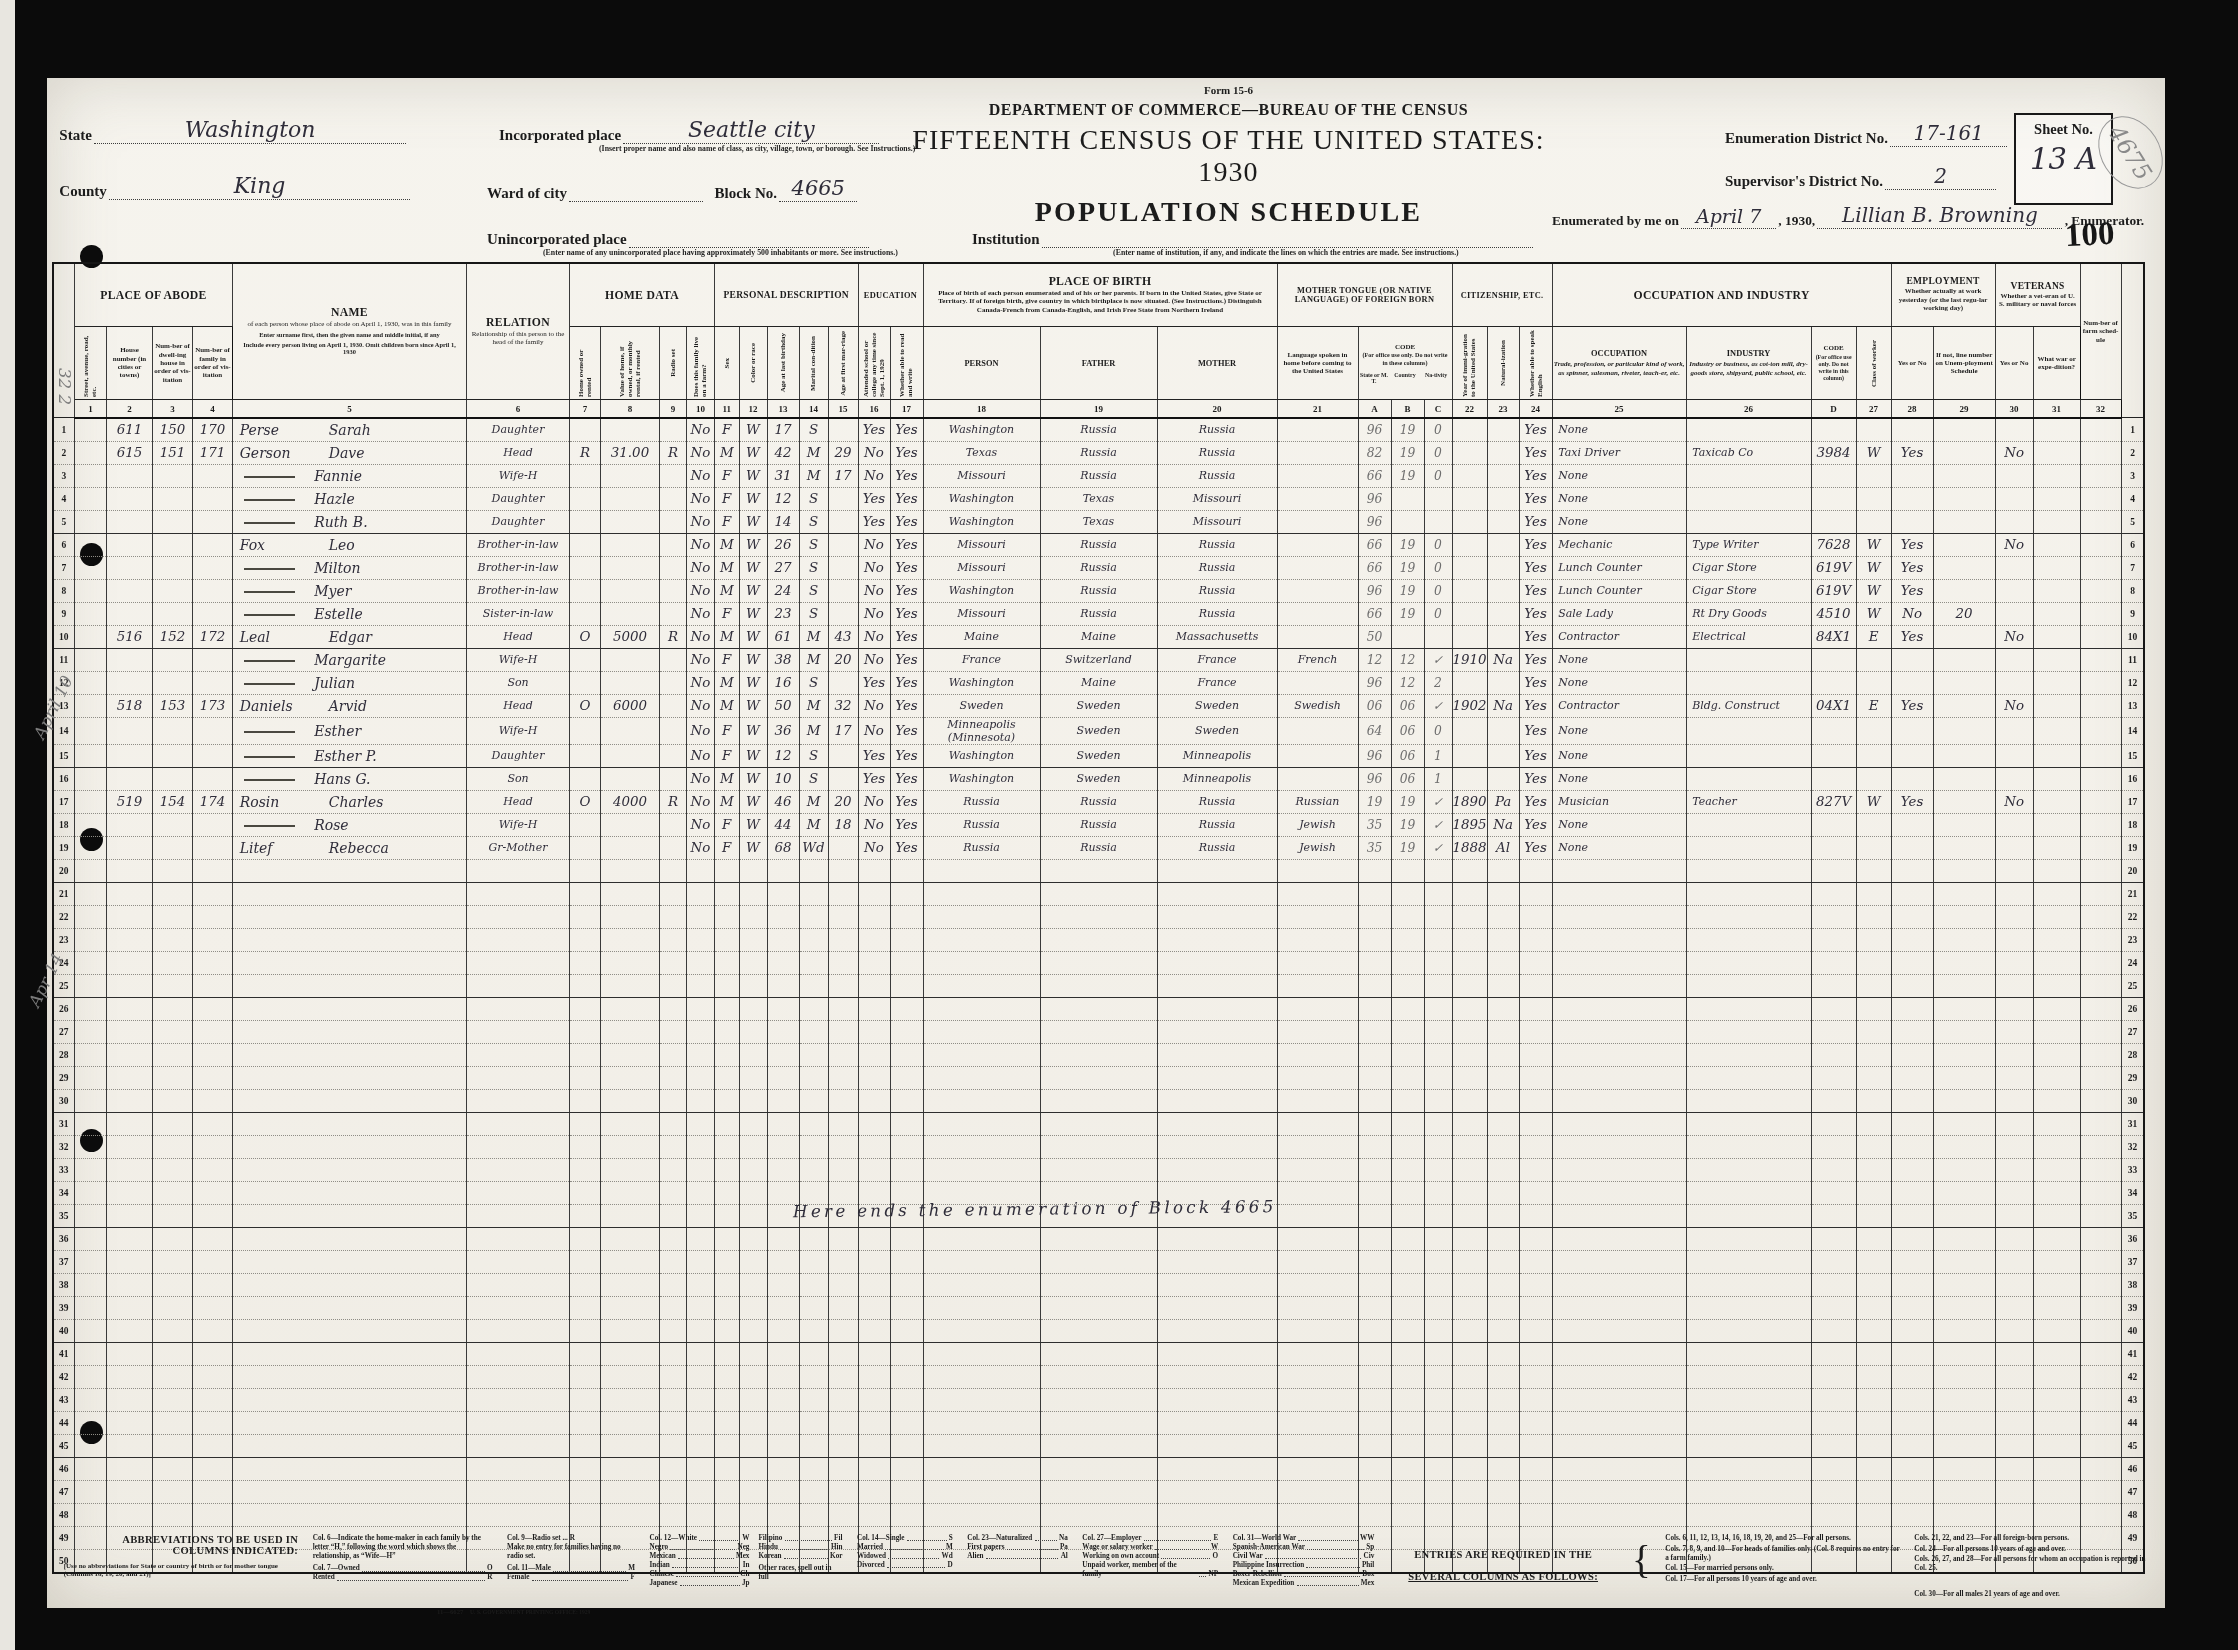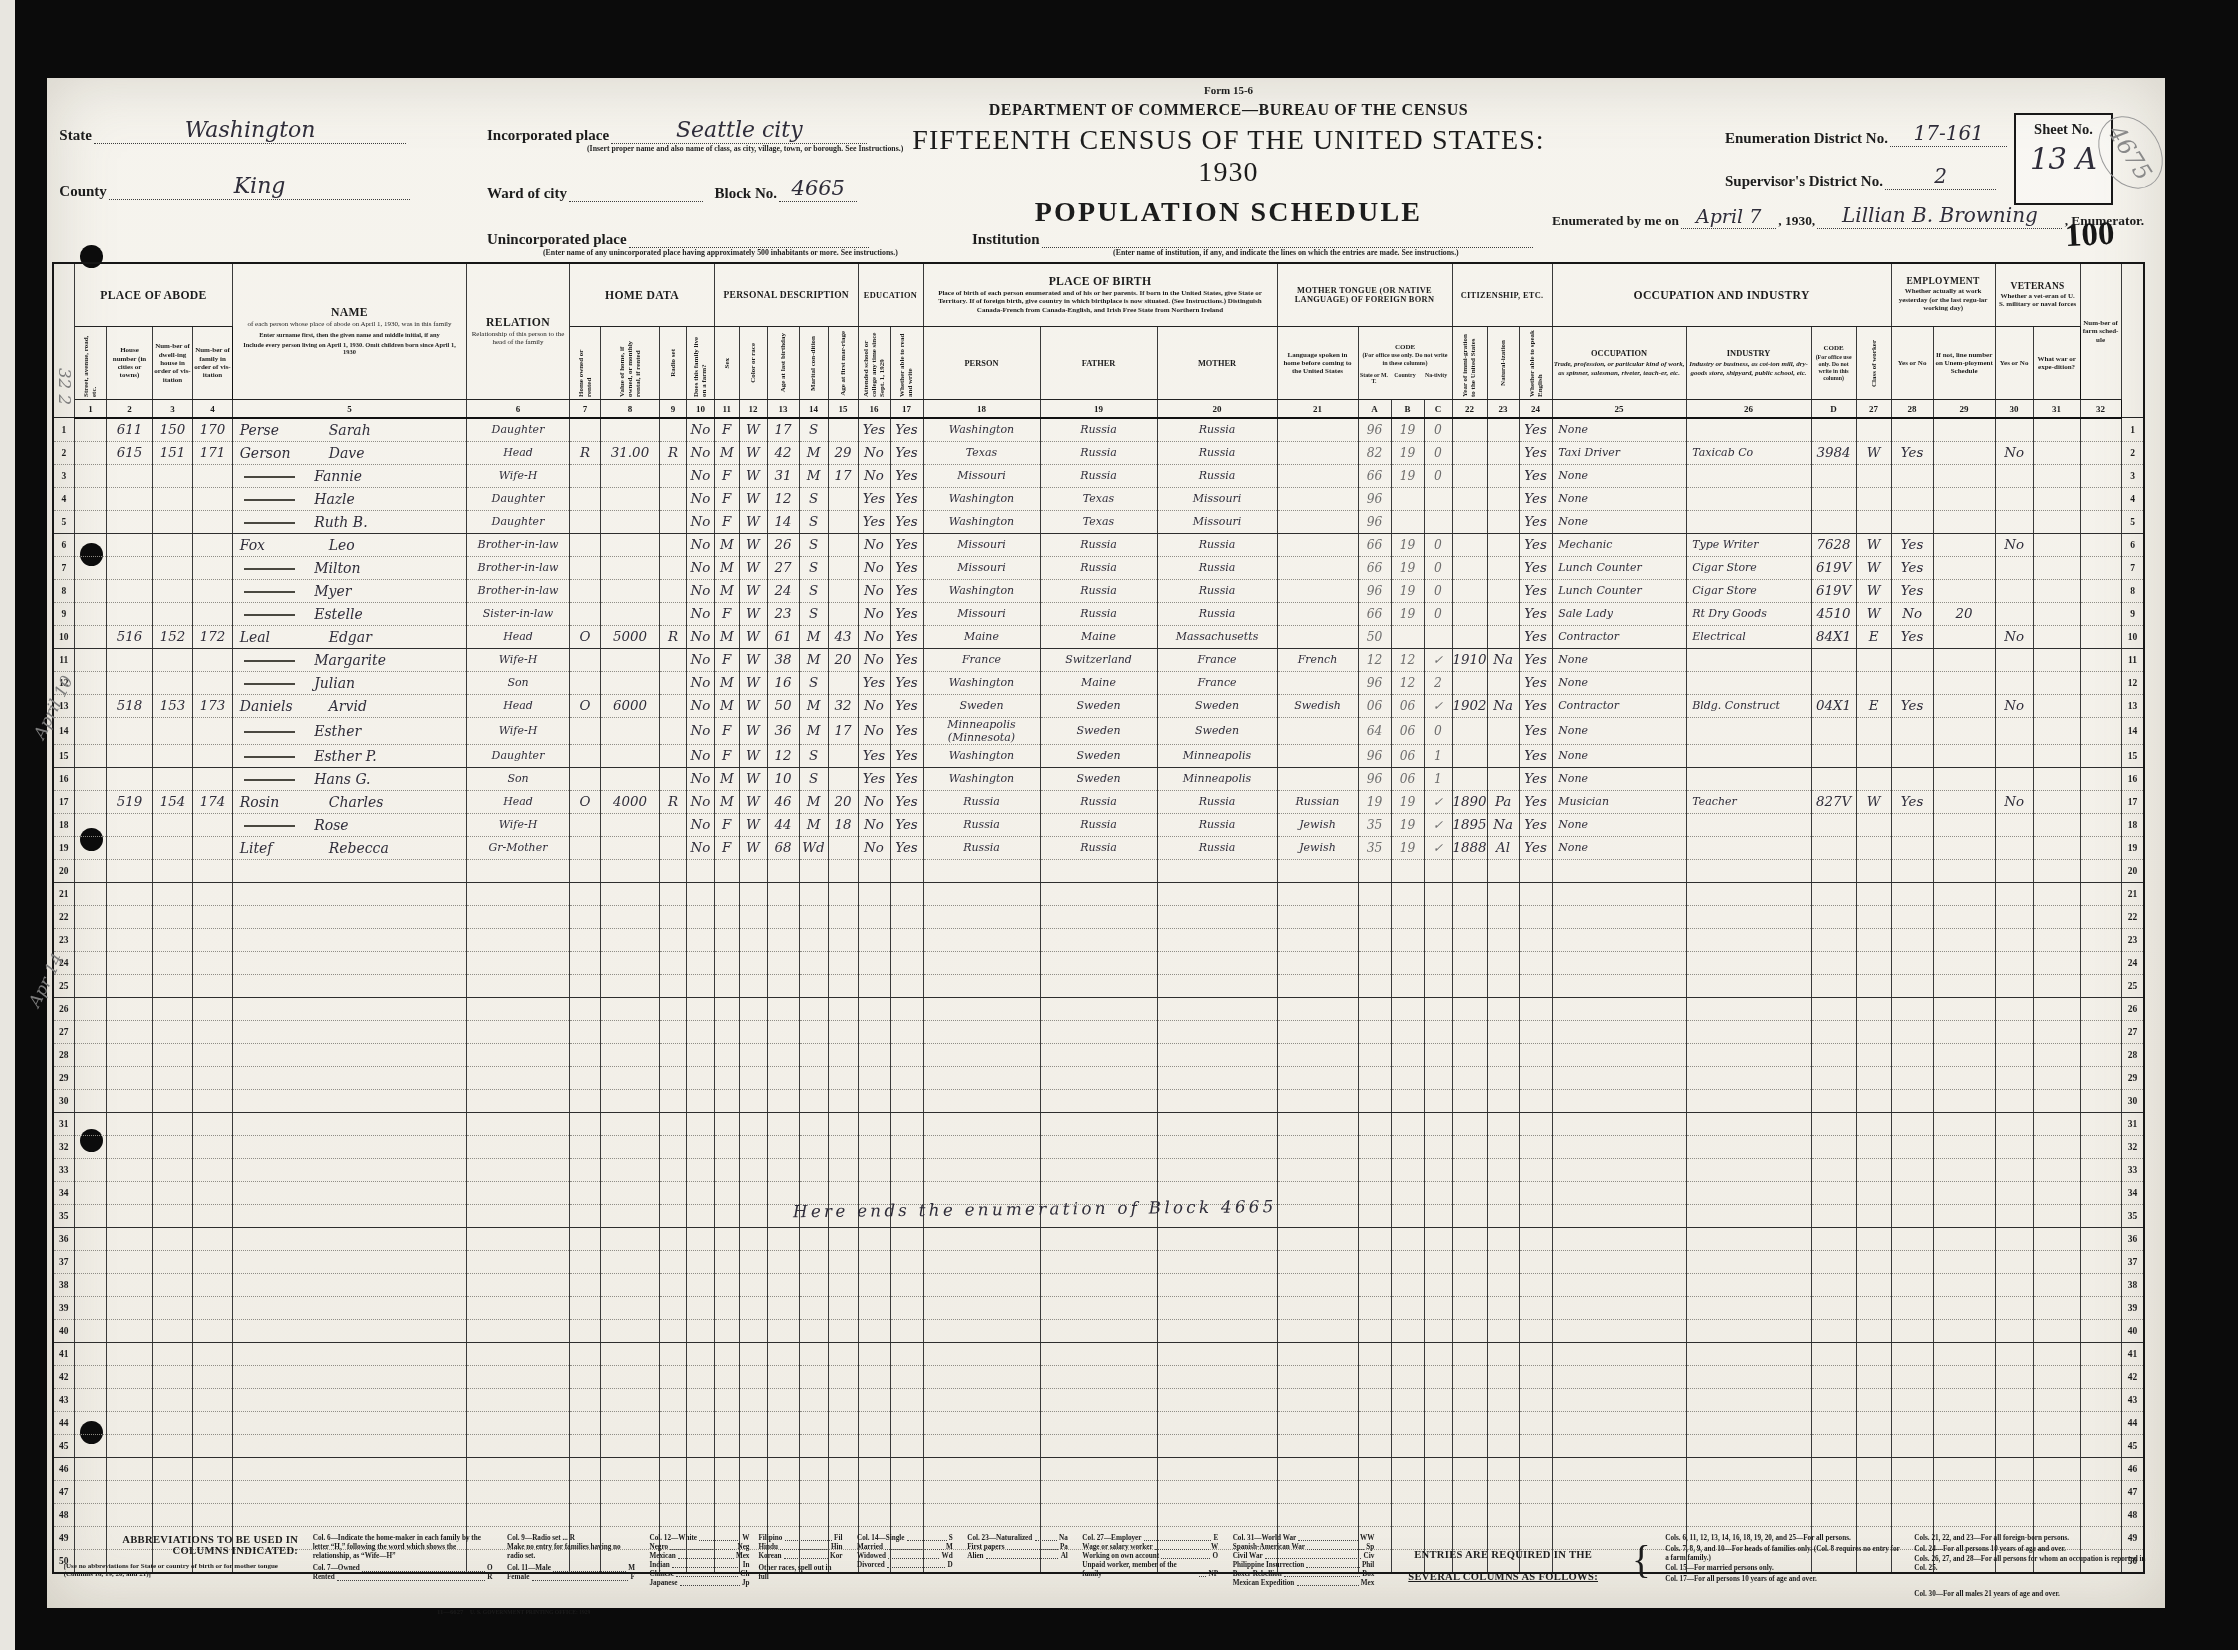--- a/index.html
+++ b/index.html
@@ -96,21 +96,21 @@
 
   <div class="fld" style="left:12.3px;top:48px;" data-name="state-field">
     <span class="lbl" data-name="state-label">State</span>
     <span class="dot" style="width:312px;"><span class="hw hwv" data-name="state-value">Washington</span></span>
   </div>
   <div class="fld" style="left:12.3px;top:104px;" data-name="county-field">
     <span class="lbl" data-name="county-label">County</span>
     <span class="dot" style="width:301px;"><span class="hw hwv" data-name="county-value">King</span></span>
   </div>
 
-  <div class="fld" style="left:440px;top:48px;" data-name="incorporated-field">
+  <div class="fld" style="left:452px;top:48px;" data-name="incorporated-field">
     <span class="lbl" data-name="incorporated-label">Incorporated place</span>
     <span class="dot" style="width:256px;"><span class="hw hwv" data-name="incorporated-value">Seattle city</span></span>
     <div class="cap ctr" style="margin-left:100px;" data-name="incorporated-caption">(Insert proper name and also name of class, as city, village, town, or borough.   See Instructions.)</div>
   </div>
   <div class="fld" style="left:440px;top:106px;" data-name="ward-block-field">
     <span class="lbl" data-name="ward-label">Ward of city</span>
     <span class="dot" style="width:134px;"></span>
     <span class="lbl" style="margin-left:9px;" data-name="block-label">Block No.</span>
     <span class="dot" style="width:78px;"><span class="hw hwv" style="font-size:21px;" data-name="block-value">4665</span></span>
   </div>

